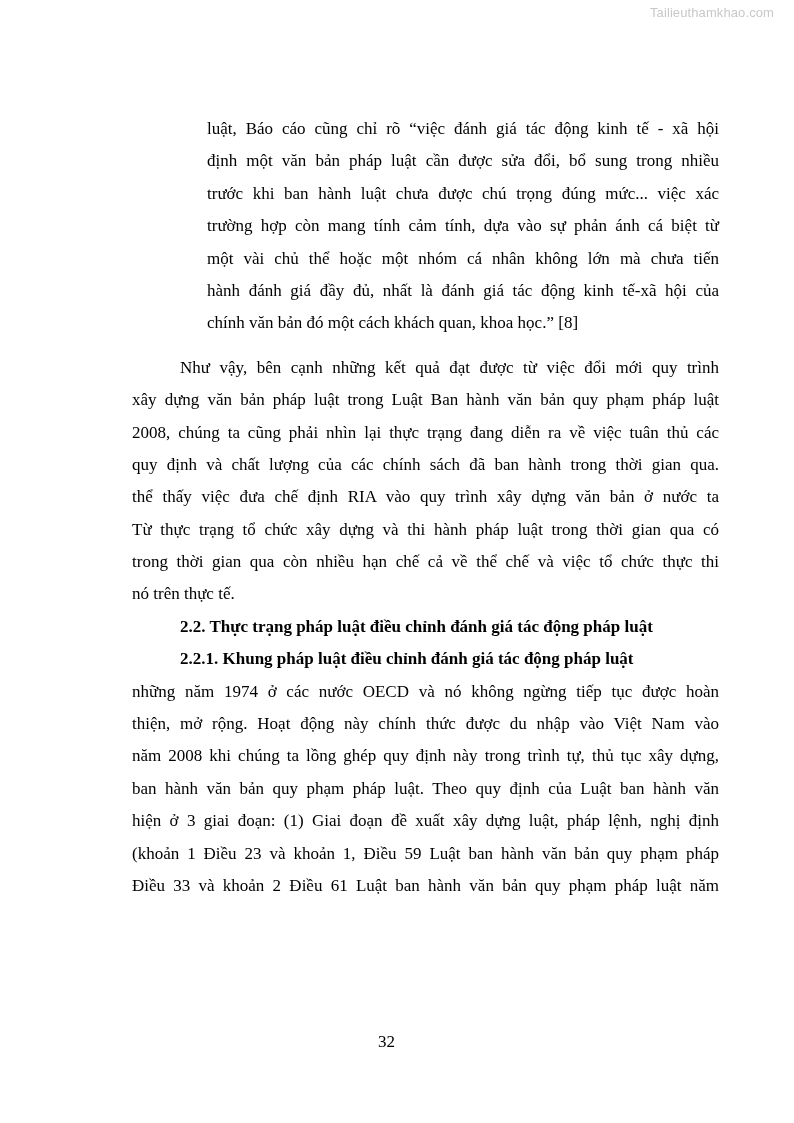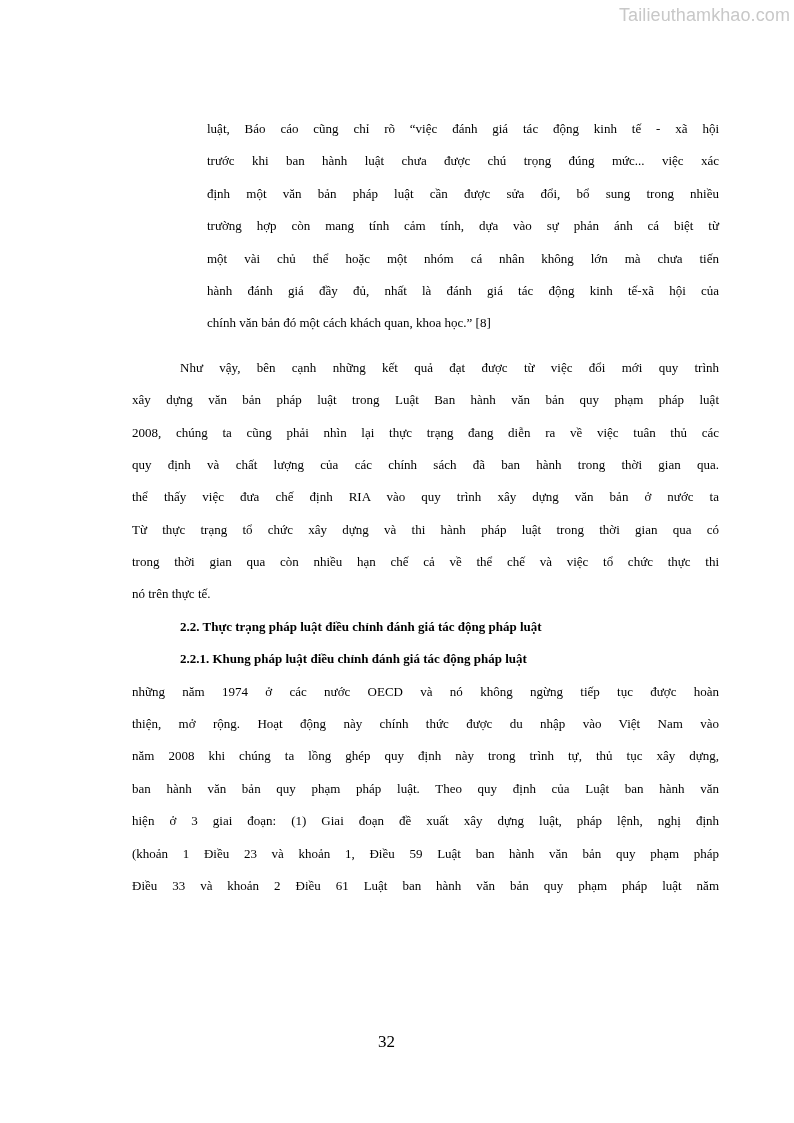--- a/index.html
+++ b/index.html
@@ -11,37 +11,37 @@
       width: 794px;
       height: 1123px;
       position: relative;
       overflow: hidden;
       font-family: "Liberation Serif", "DejaVu Serif", serif;
       color: #000000;
     }
     .watermark {
       position: absolute;
       top: 5px;
-      right: 4px;
+      right: 20px;
       font-family: "Liberation Sans", "DejaVu Sans", sans-serif;
-      font-size: 18px;
+      font-size: 13px;
       color: #c8c8c8;
       letter-spacing: 0.1px;
     }
     .page {
       position: absolute;
       left: 132px;
       top: 113px;
       width: 587px;
     }
     .line {
       display: block;
       height: 32.4px;
       line-height: 32.4px;
-      font-size: 13px;
+      font-size: 17px;
       white-space: nowrap;
       text-align: justify;
       text-align-last: justify;
     }
     .line.last {
       text-align-last: left;
     }
     .quote .line {
       margin-left: 75px;
       width: 512px;
@@ -72,22 +72,22 @@
   </style>
 </head>
 <body>
 
 <div class="watermark">Tailieuthamkhao.com</div>
 
 <div class="page">
 
   <div class="quote">
     <span class="line">luật, Báo cáo cũng chỉ rõ “việc đánh giá tác động kinh tế - xã hội</span>
+    <span class="line">định một văn bản pháp luật cần được sửa đổi, bổ sung trong nhiều</span>
     <span class="line">trước khi ban hành luật chưa được chú trọng đúng mức... việc xác</span>
-    <span class="line">định một văn bản pháp luật cần được sửa đổi, bổ sung trong nhiều</span>
     <span class="line">trường hợp còn mang tính cảm tính, dựa vào sự phản ánh cá biệt từ</span>
     <span class="line">một vài chủ thể hoặc một nhóm cá nhân không lớn mà chưa tiến</span>
     <span class="line">hành đánh giá đầy đủ, nhất là đánh giá tác động kinh tế-xã hội của</span>
     <span class="line last">chính văn bản đó một cách khách quan, khoa học.” [8]</span>
   </div>
 
   <div class="para">
     <span class="line indent">Như vậy, bên cạnh những kết quả đạt được từ việc đổi mới quy trình</span>
     <span class="line">xây dựng văn bản pháp luật trong Luật Ban hành văn bản quy phạm pháp luật</span>
     <span class="line">2008, chúng ta cũng phải nhìn lại thực trạng đang diễn ra về việc tuân thủ các</span>

